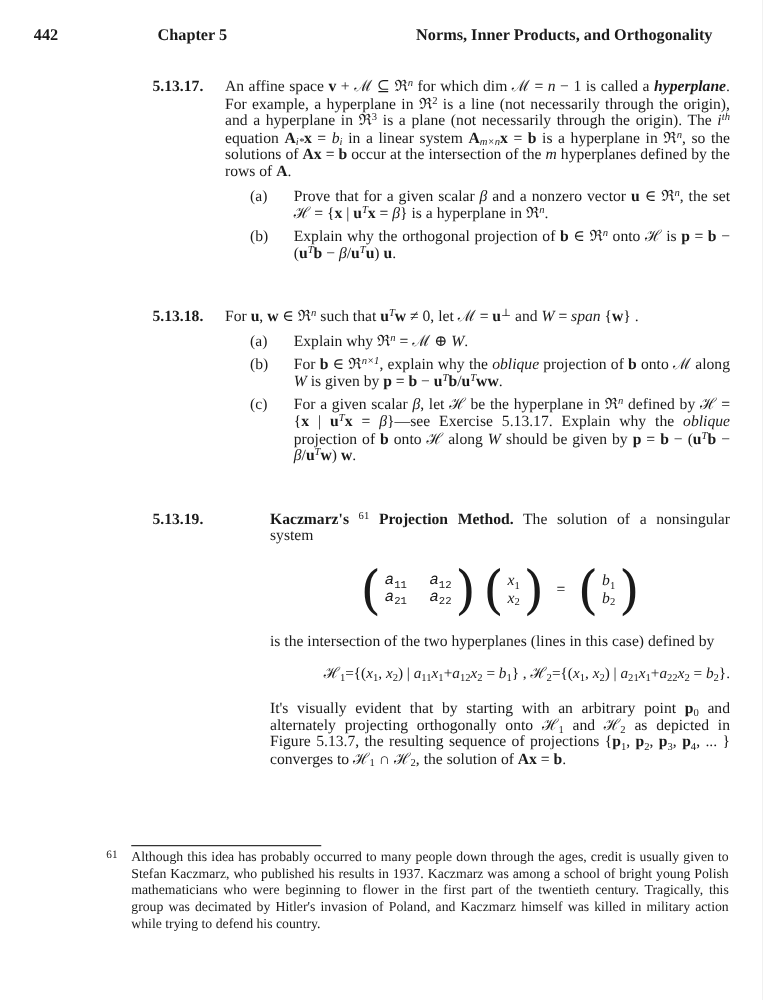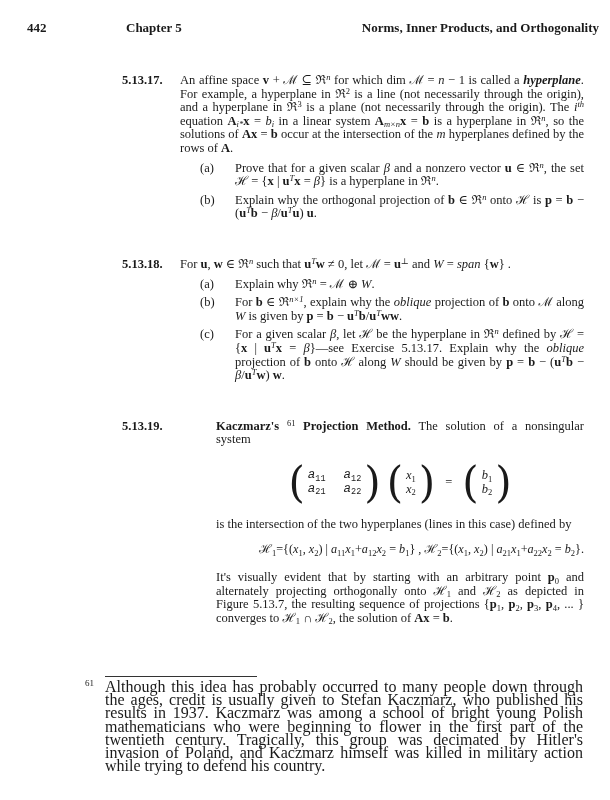--- a/index.html
+++ b/index.html
@@ -8,31 +8,31 @@
     width:610px;height:800px;
     background:#ffffff;
     color:#1a1a1a;
     font-family:"Liberation Serif","DejaVu Serif",serif;
     font-size:12.5px;
     line-height:13.6px;
     overflow:hidden;
   }
   
   .page-header{
-    position:absolute;top:21px;left:27px;right:11px;
+    position:absolute;top:21px;left:27px;right:40px;
     display:flex;align-items:baseline;
     font-weight:bold;font-size:13px;
   }
   .pgnum{width:99px;flex-shrink:0;}
   .chapter{flex:1;}
   .booktitle{text-align:right;white-space:nowrap;}
 
   
   .content{position:absolute;top:63px;left:122px;width:462px;}
-  .exercise{display:flex;margin-bottom:37px;margin-top:11px;}
+  .exercise{display:flex;margin-bottom:37px;}
   .ex-19{margin-top:12px;gap:36px;}
   .ex-num{width:58px;flex-shrink:0;font-weight:bold;}
   .ex-body{flex:1;min-width:0;text-align:justify;}
   .para{margin:0;}
   .items{margin-top:6px;display:flex;flex-direction:column;gap:5px;padding-left:20px;}
   .item{display:flex;}
   .item-label{width:35px;flex-shrink:0;}
   .item-text{flex:1;min-width:0;text-align:justify;}
 
   
@@ -52,21 +52,21 @@
   .eq-sign{margin:0 7px;}
 
   
   .display-line{text-align:right;margin:12px 0 14px 0;white-space:nowrap;font-size:12.2px;}
 
   
   .footnote{position:absolute;left:85px;right:27px;top:676px;}
   .fn-rule{width:152px;margin-left:20px;border-top:1px solid #333;height:0;}
   .fn-row{display:flex;margin-top:3px;}
   .fn-marker{font-size:9px;width:20px;flex-shrink:0;position:relative;top:-3px;}
-  .fn-text{flex:1;margin:0;font-size:16px;line-height:13.2px;text-align:justify;}
+  .fn-text{flex:1;margin:0;font-size:11px;line-height:13.2px;text-align:justify;}
 </style>
 </head>
 <body>
 
 <div class="page">
 
   <header class="page-header">
     <span class="pgnum">442</span>
     <span class="chapter">Chapter 5</span>
     <span class="booktitle">Norms, Inner Products, and Orthogonality</span>

